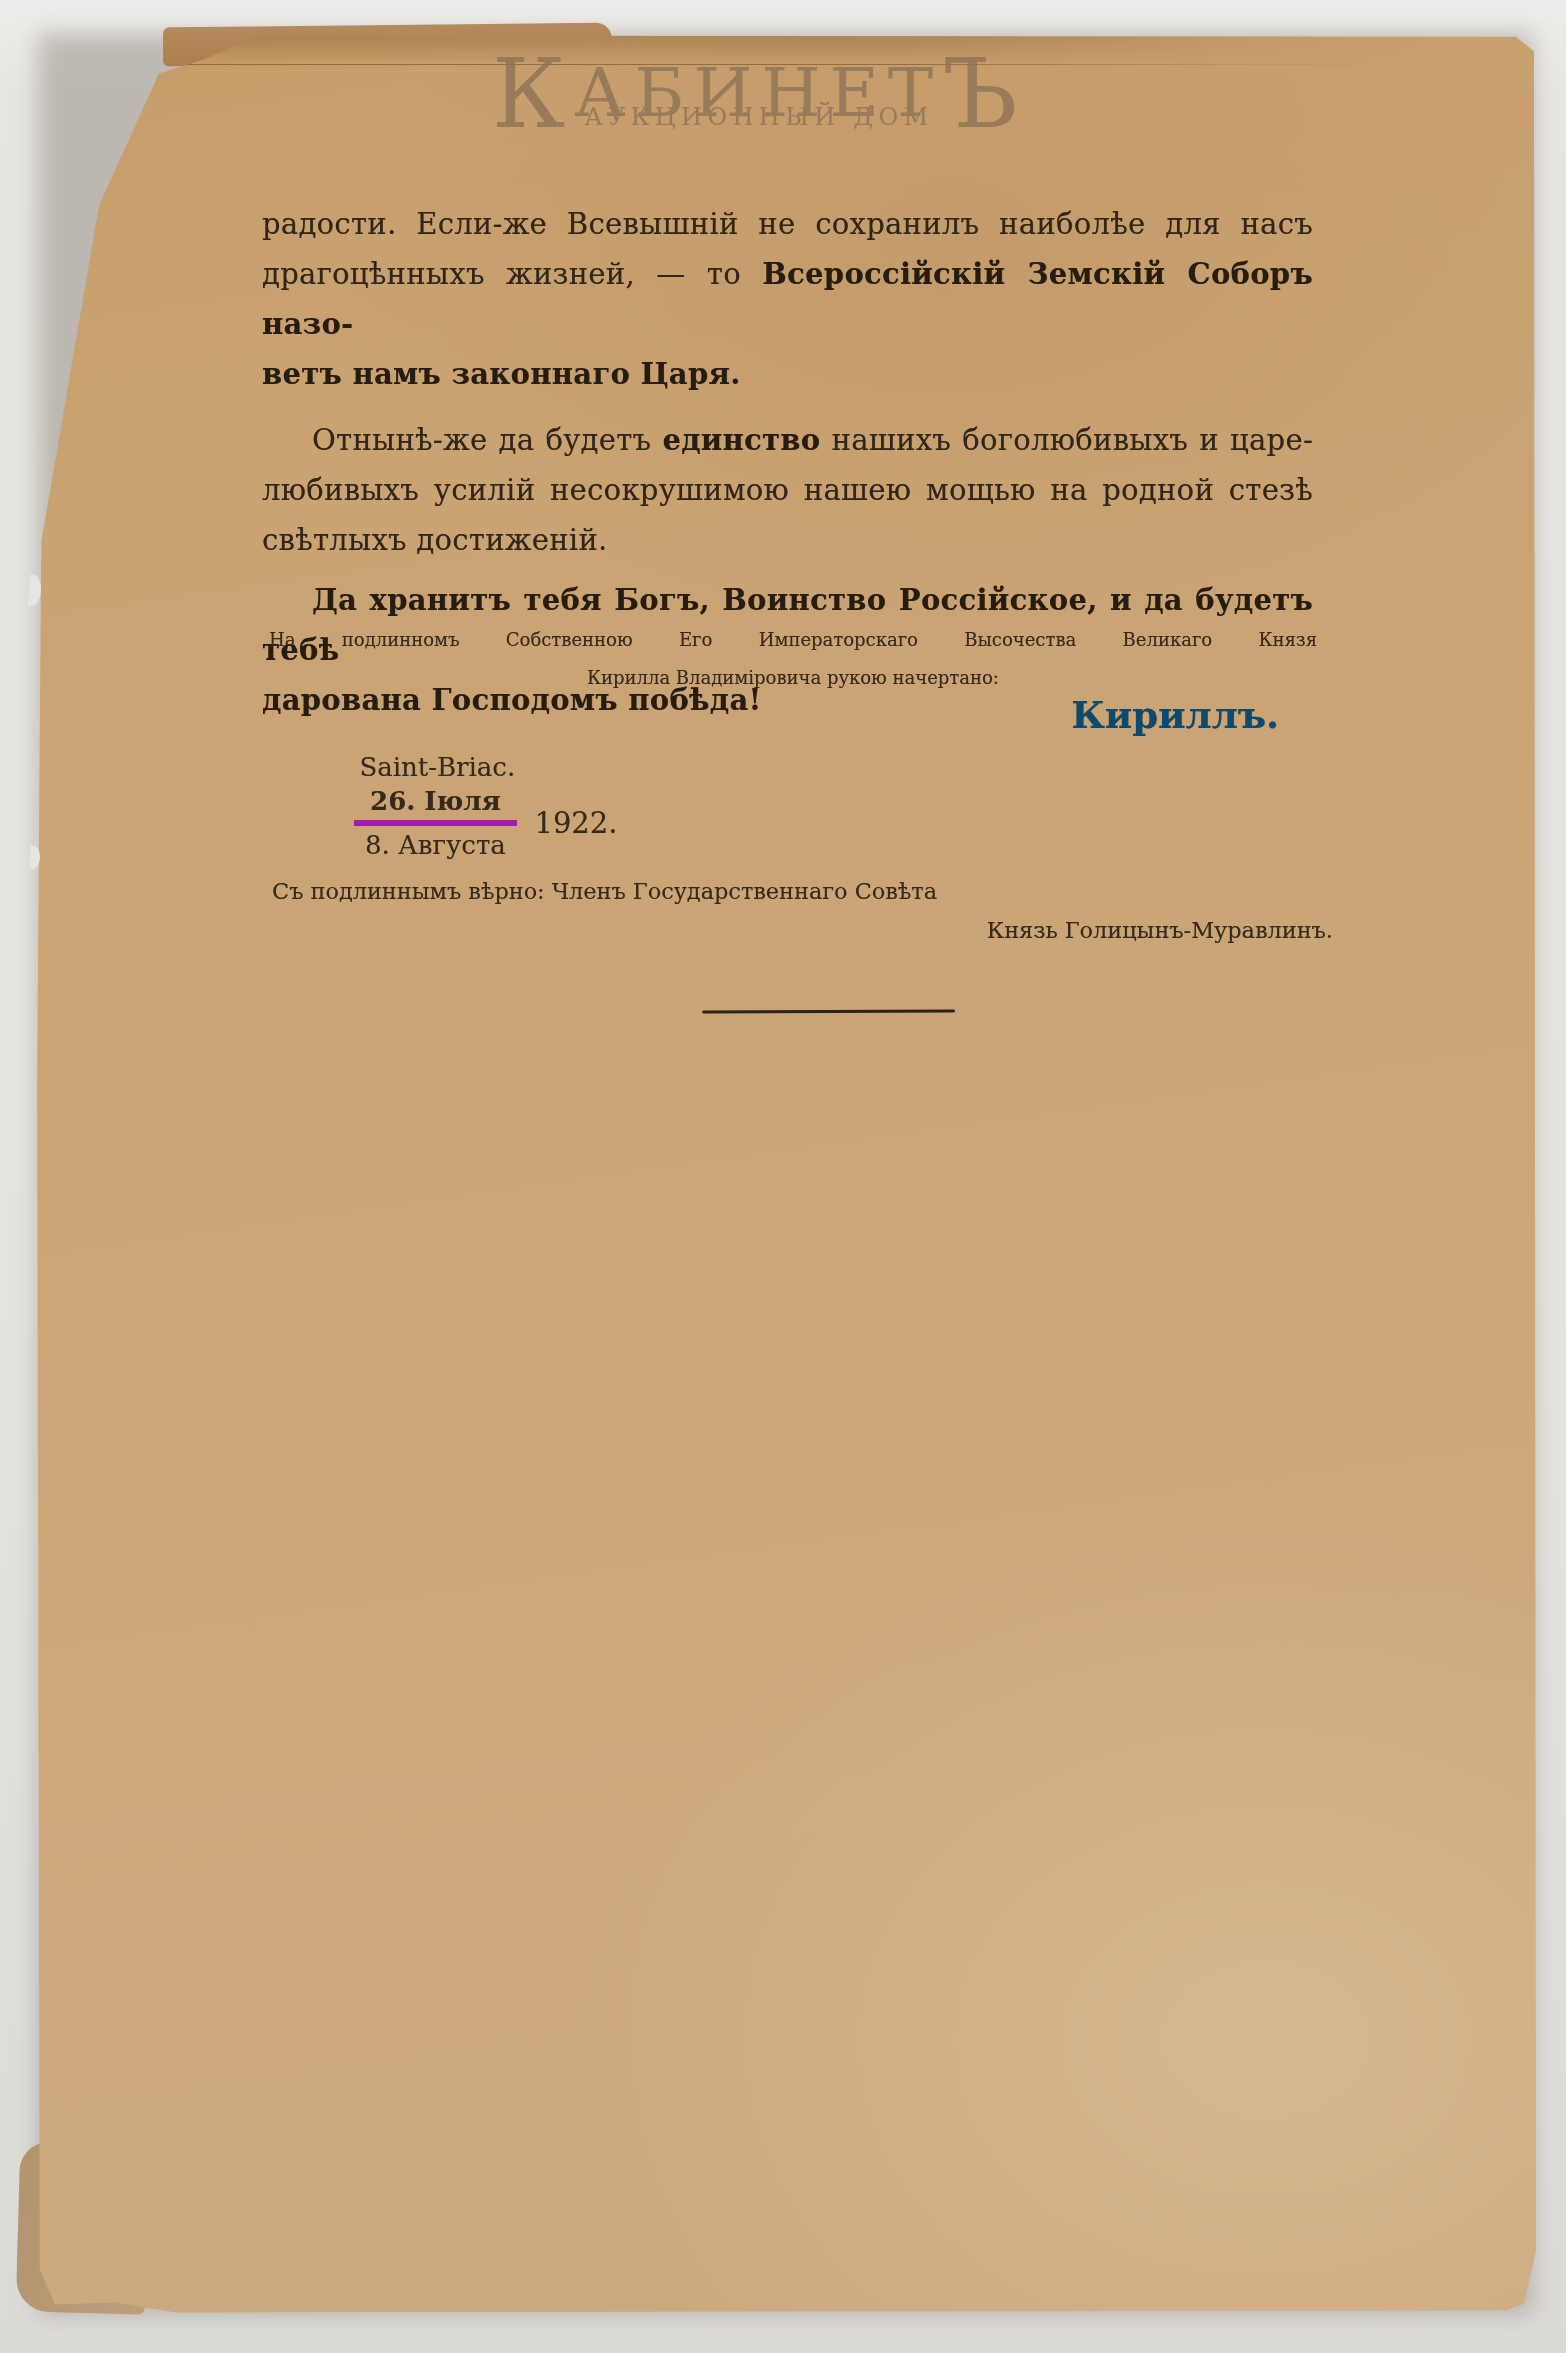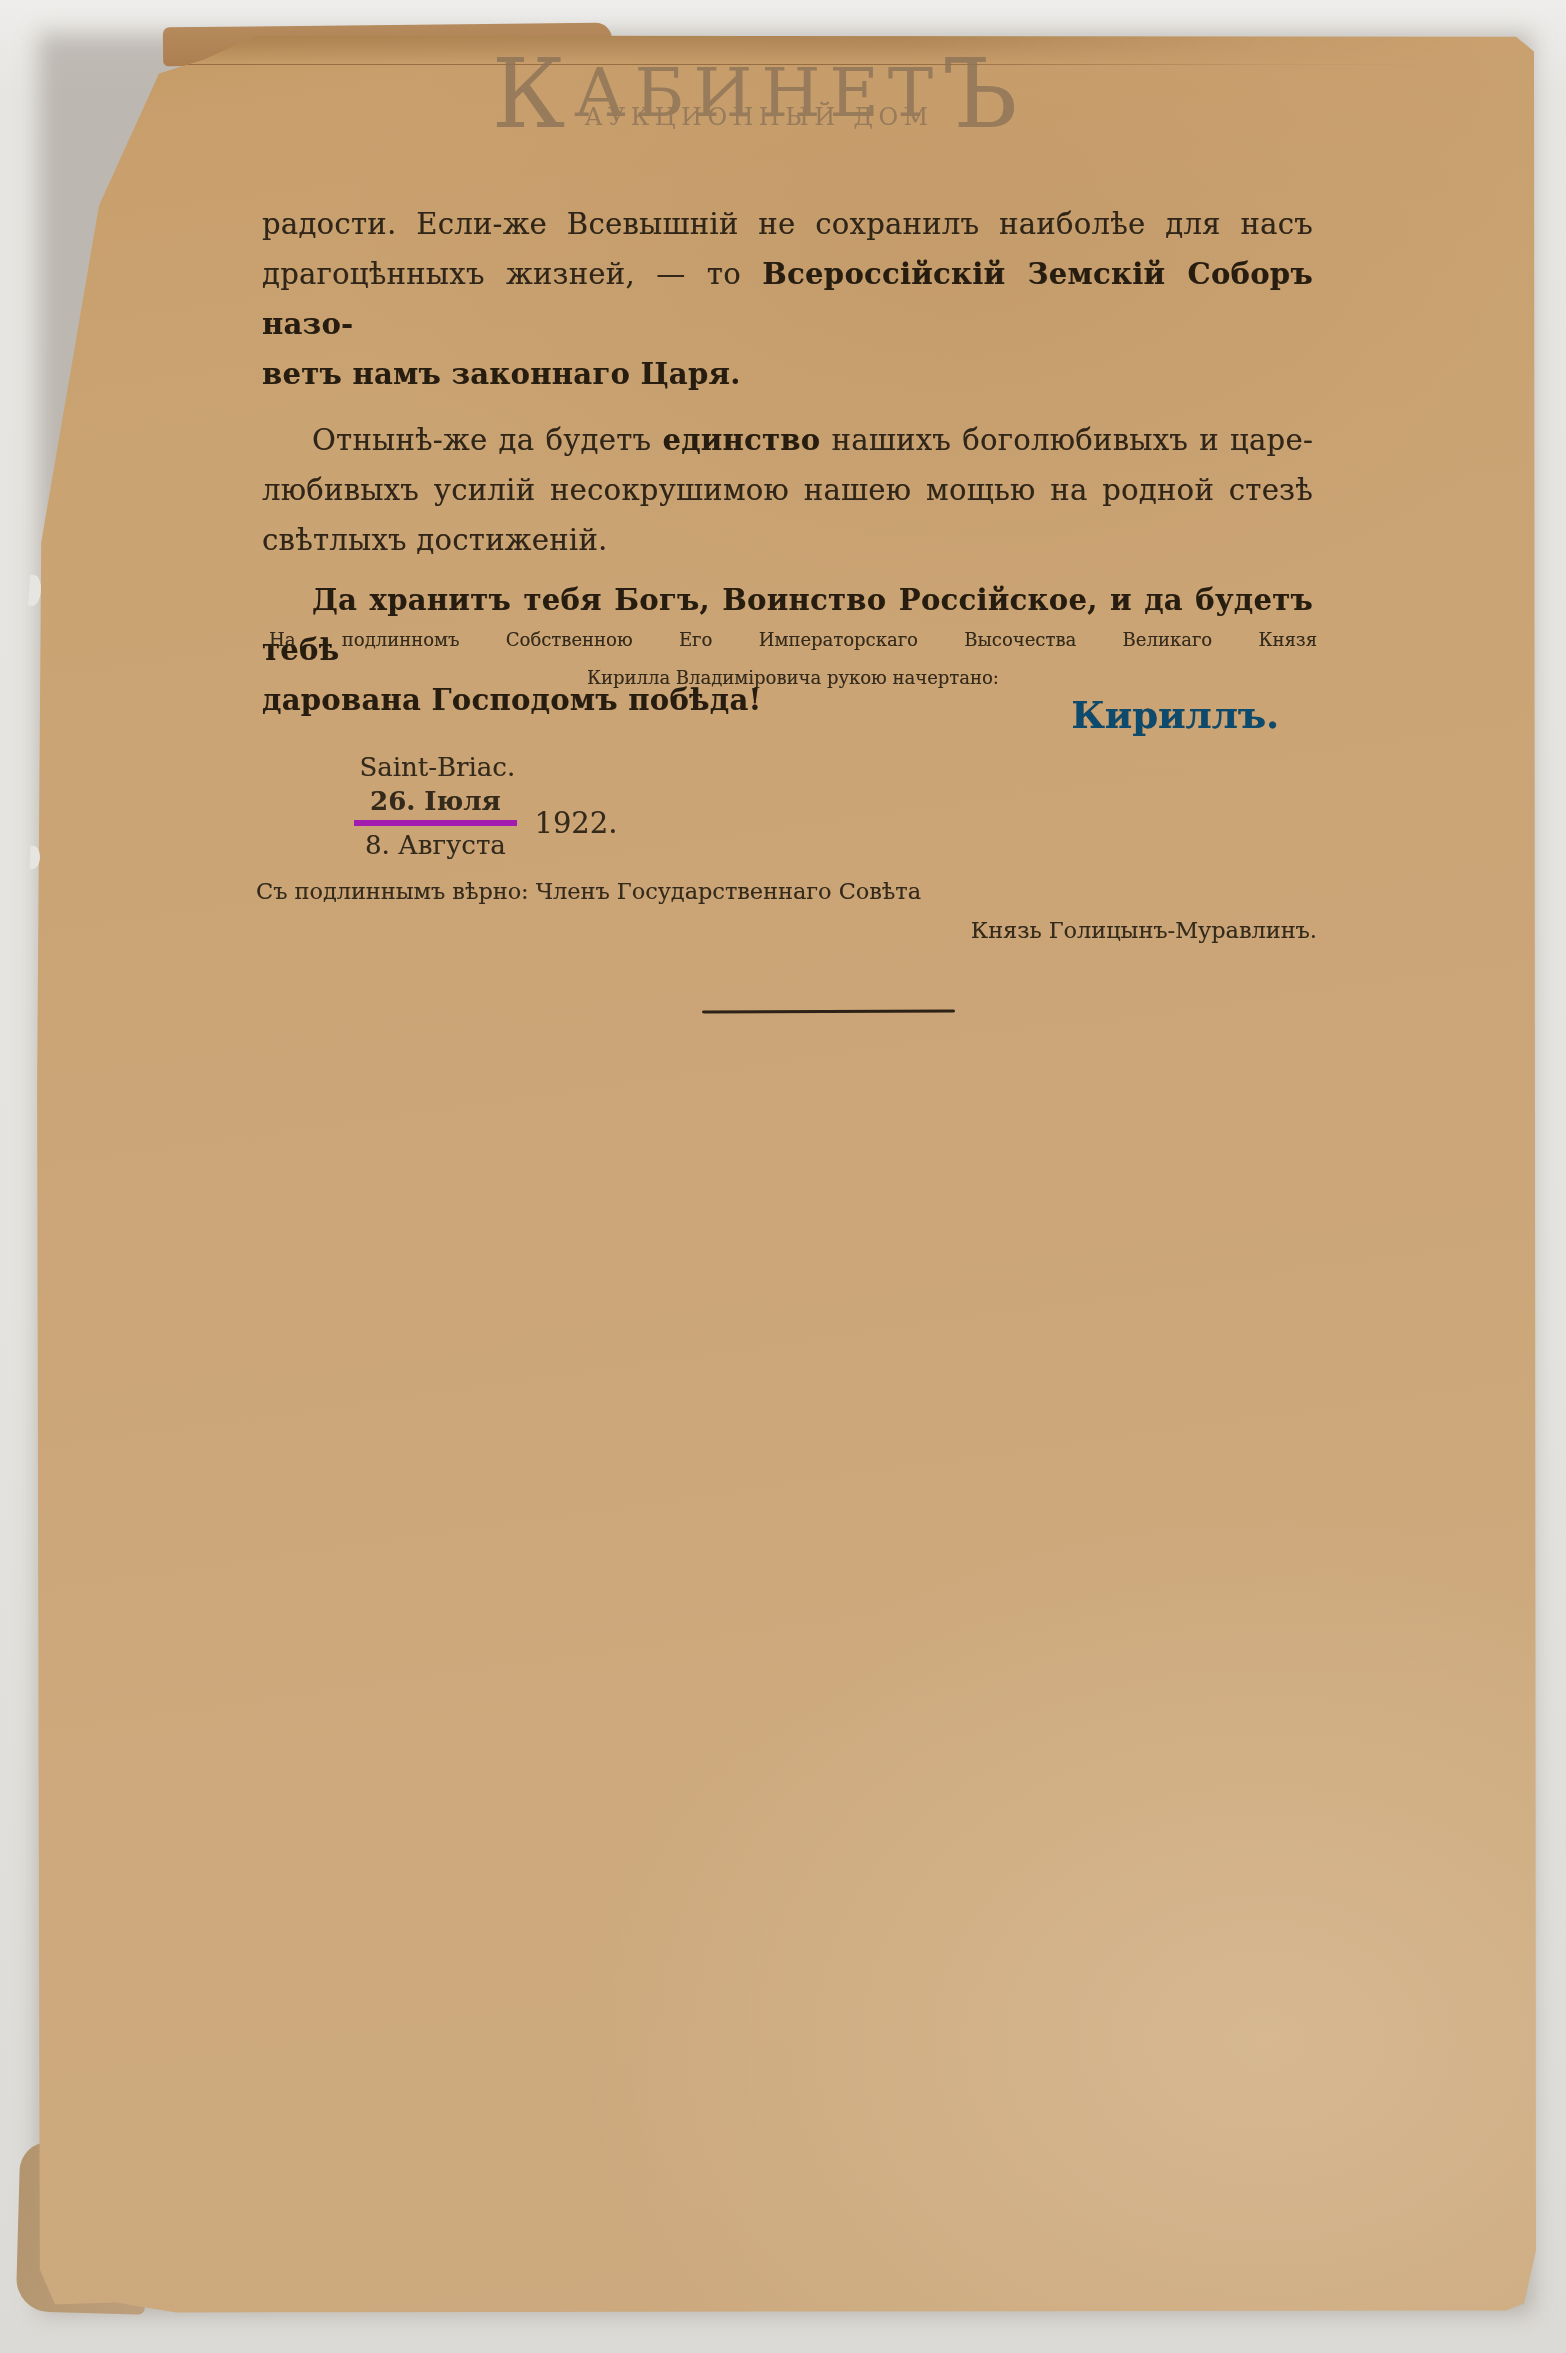--- a/index.html
+++ b/index.html
@@ -76,21 +76,21 @@
     position:absolute;left:354px;top:751px;z-index:5;
     font-size:26px;color:#342a1c;text-shadow:0.2px 0.2px 0.4px rgba(58,44,24,0.4);
   }
   .place{line-height:33px;margin-left:5.4px;}
   .frac-row{display:flex;align-items:center;margin-top:4.1px;}
   .fraction{display:inline-block;text-align:center;}
   .frac-num{display:block;padding:0 8.2px 5.4px;line-height:27px;font-weight:bold;}
   .frac-den{display:block;border-top:6px solid #a21caf;padding:5.4px 11px 0;line-height:27px;}
   .year{margin-left:17.7px;font-size:29px;}
   .cert{
-    position:absolute;left:256px;top:874px;width:1061px;z-index:5;
+    position:absolute;left:272px;top:874px;width:1061px;z-index:5;
     font-size:22.4px;color:#342a1c;text-shadow:0.2px 0.2px 0.4px rgba(58,44,24,0.4);
   }
   .cert-l1{line-height:34px;}
   .cert-l2{line-height:34px;text-align:right;margin-top:5.4px;}
   .rule{
     position:absolute;left:702px;top:1010px;width:253px;height:3.4px;z-index:5;
     background:#2c2316;border-radius:2px/1.4px;transform:rotate(-0.2deg);
   }
 </style>
 </head>

